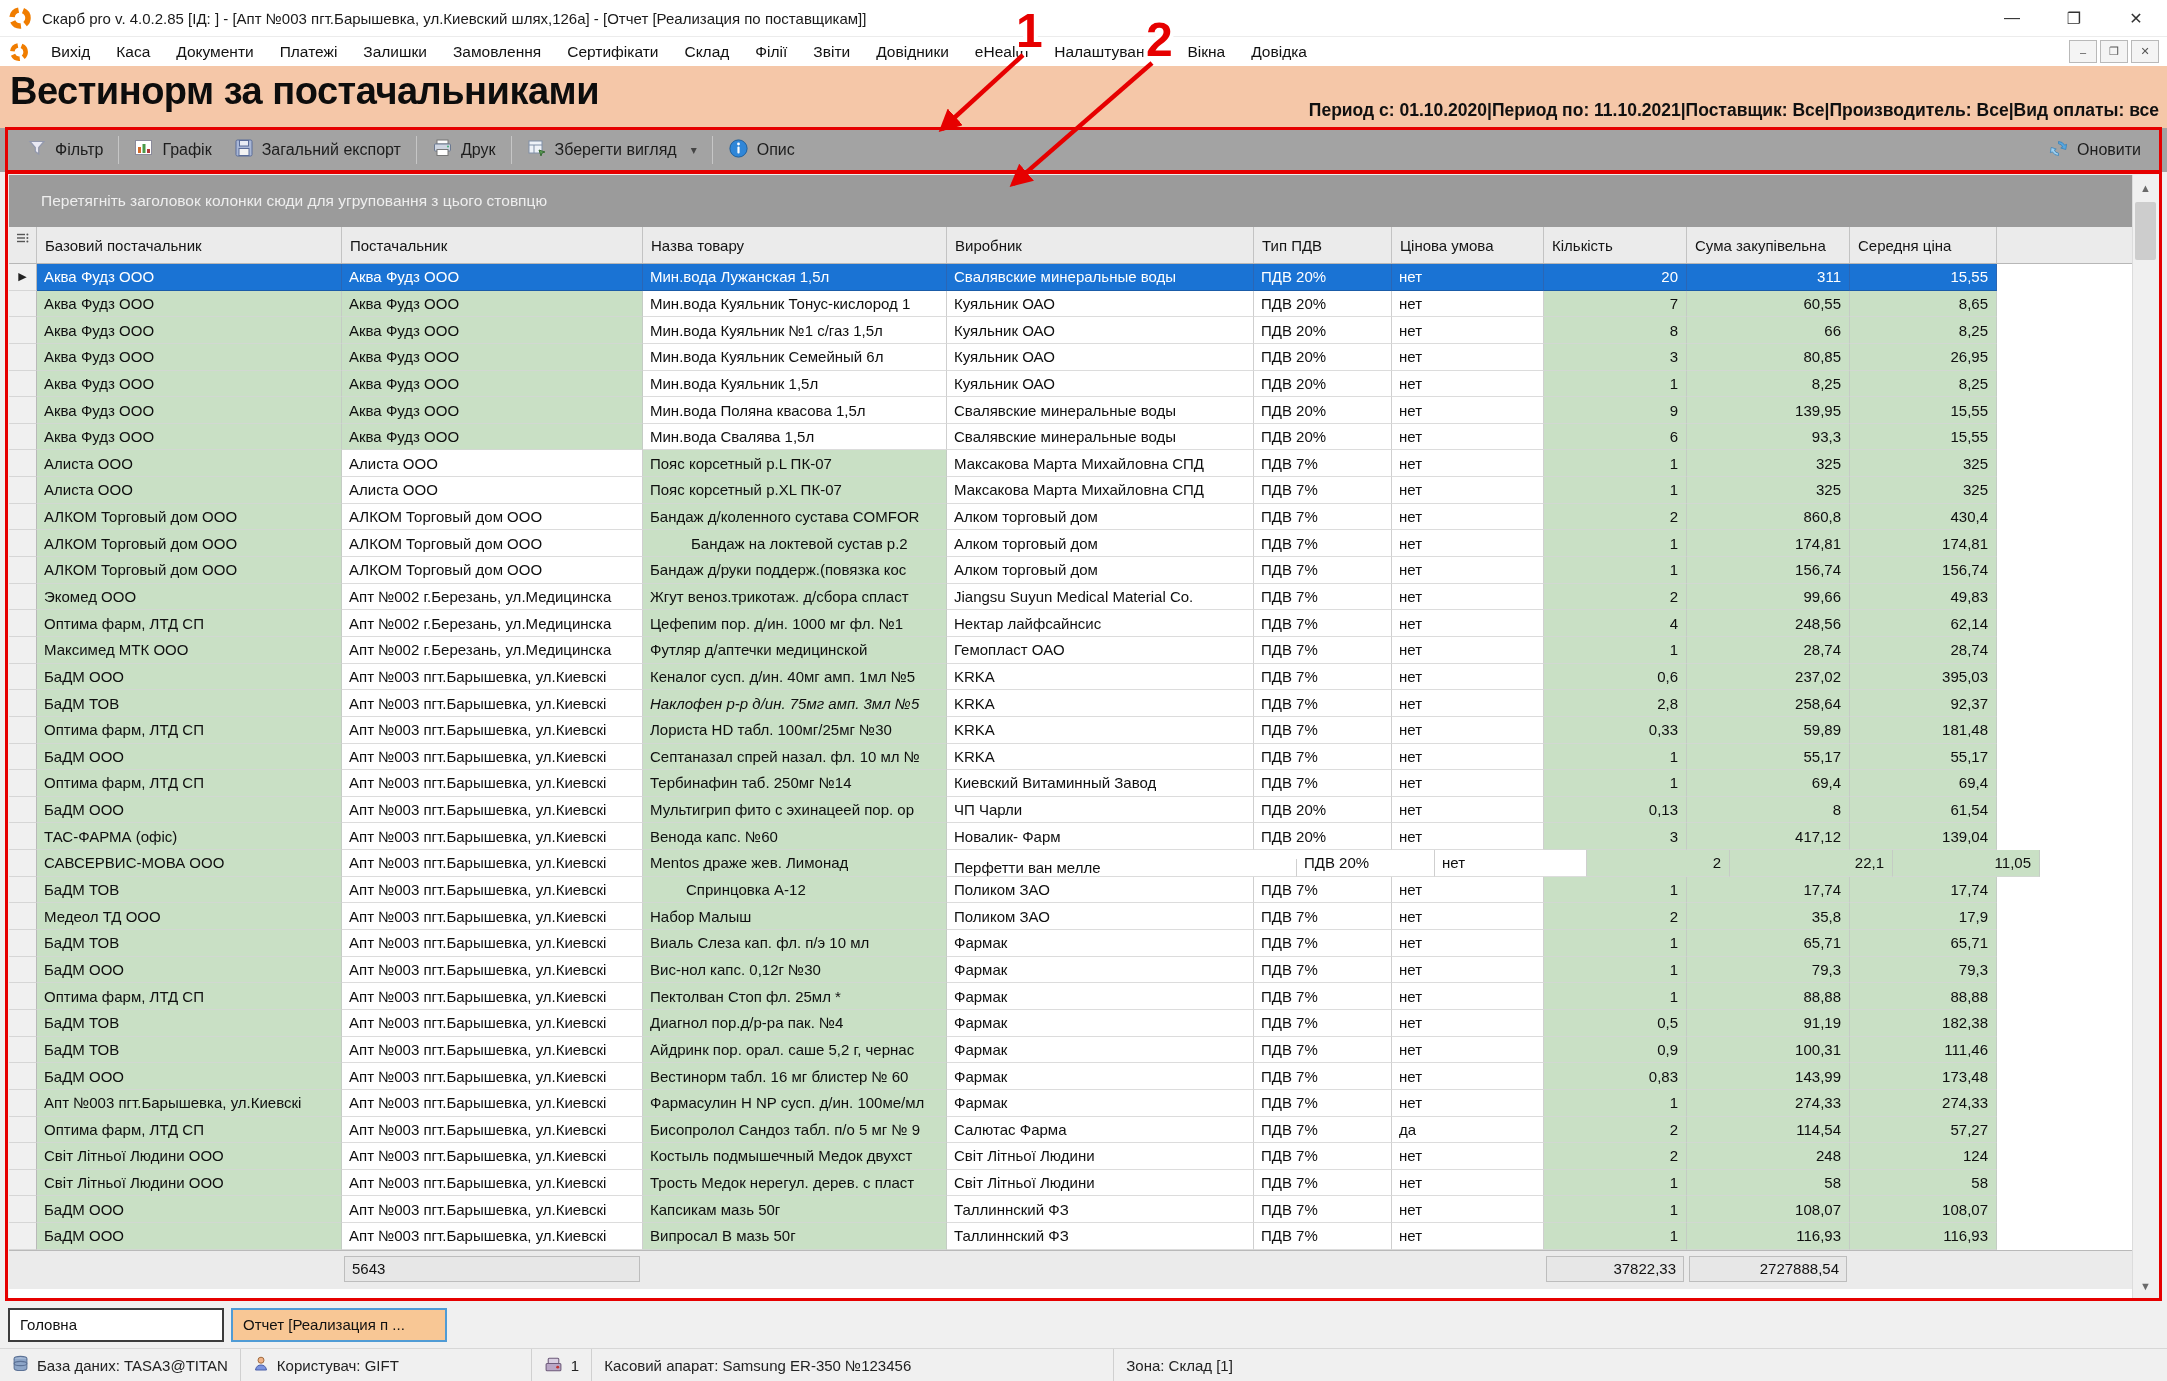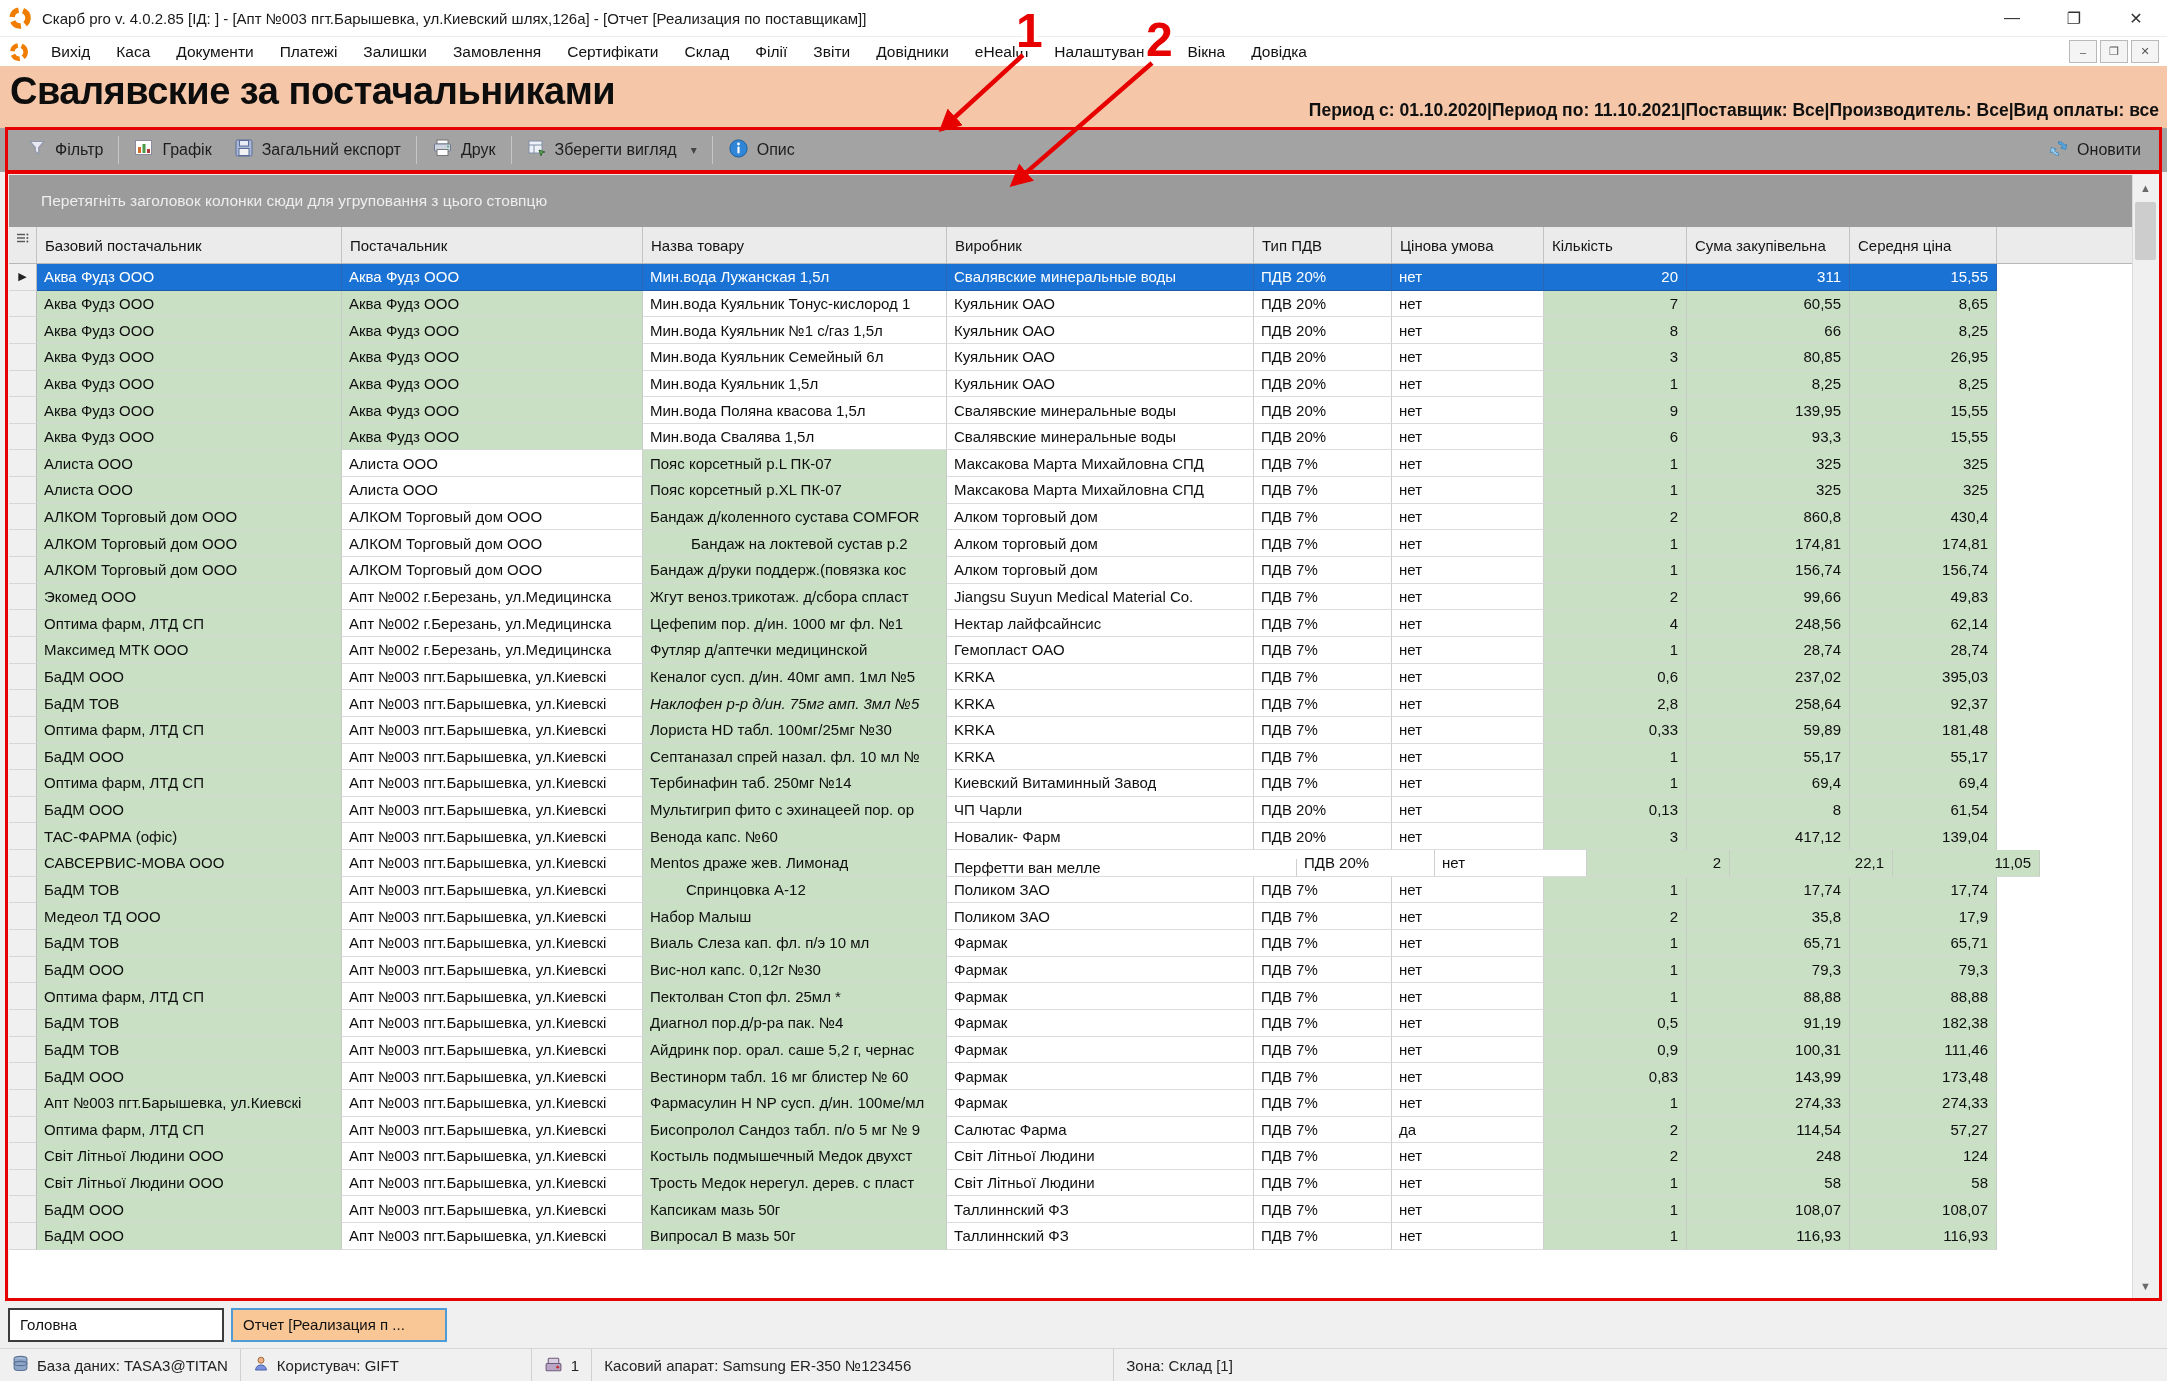--- a/index.html
+++ b/index.html
@@ -108,21 +108,21 @@
       <div class="menu-item">Довідка</div>
     </div>
   <div class="mdi-controls">
     <div class="mdi-btn">–</div>
     <div class="mdi-btn">❐</div>
     <div class="mdi-btn">✕</div>
   </div>
 </div>
 
 <div class="band">
-  <div class="band-title">Свалявские за постачальниками</div>
+  <div class="band-title">Вестинорм за постачальниками</div>
   <div class="band-filters">Период с: 01.10.2020|Период по: 11.10.2021|Поставщик: Все|Производитель: Все|Вид оплаты: все</div>
 </div>
 
 <div class="toolbar" id="toolbar">
 
   <div class="tb-btn">
       <span><svg width="20" height="20" viewBox="0 0 20 20">
           <path d="M3 3.5h14l-5.3 6v6.5l-3.4-2.6v-3.9z" fill="#e9e9f3" stroke="#9298ad" stroke-width="1.2"></path>
         </svg></span>
       <span>Фільтр</span>
@@ -652,20 +652,25 @@
         <div class="gcell white" style="width: 301px;">Апт №003 пгт.Барышевка, ул.Киевскі</div>
         <div class="gcell green" style="width: 304px;">Випросал В мазь 50г</div>
         <div class="gcell white" style="width: 307px;">Таллиннский ФЗ</div>
         <div class="gcell white" style="width: 138px;">ПДВ 7%</div>
         <div class="gcell white" style="width: 152px;">нет</div>
         <div class="gcell green num" style="width: 143px;">1</div>
         <div class="gcell green num" style="width: 163px;">116,93</div>
         <div class="gcell green num" style="width: 147px;">116,93</div>
       </div>
     </div>
+  <div class="footrow" id="footrow">
+      <div class="fbox" style="left: 335px; width: 296px;">5643</div>
+      <div class="fbox num" style="left: 1537px; width: 138px;">37822,33</div>
+      <div class="fbox num" style="left: 1680px; width: 158px;">2727888,54</div>
+    </div>
   <div class="vscroll">
     <div class="vs-btn vs-up">▲</div>
     <div class="vs-thumb"></div>
     <div class="vs-btn vs-down">▼</div>
   </div>
 </div>
 
 <div class="tabsrow" id="tabsrow">
     <div class="wtab inactive">Головна</div>
     <div class="wtab active">Отчет [Реализация п ...</div>

